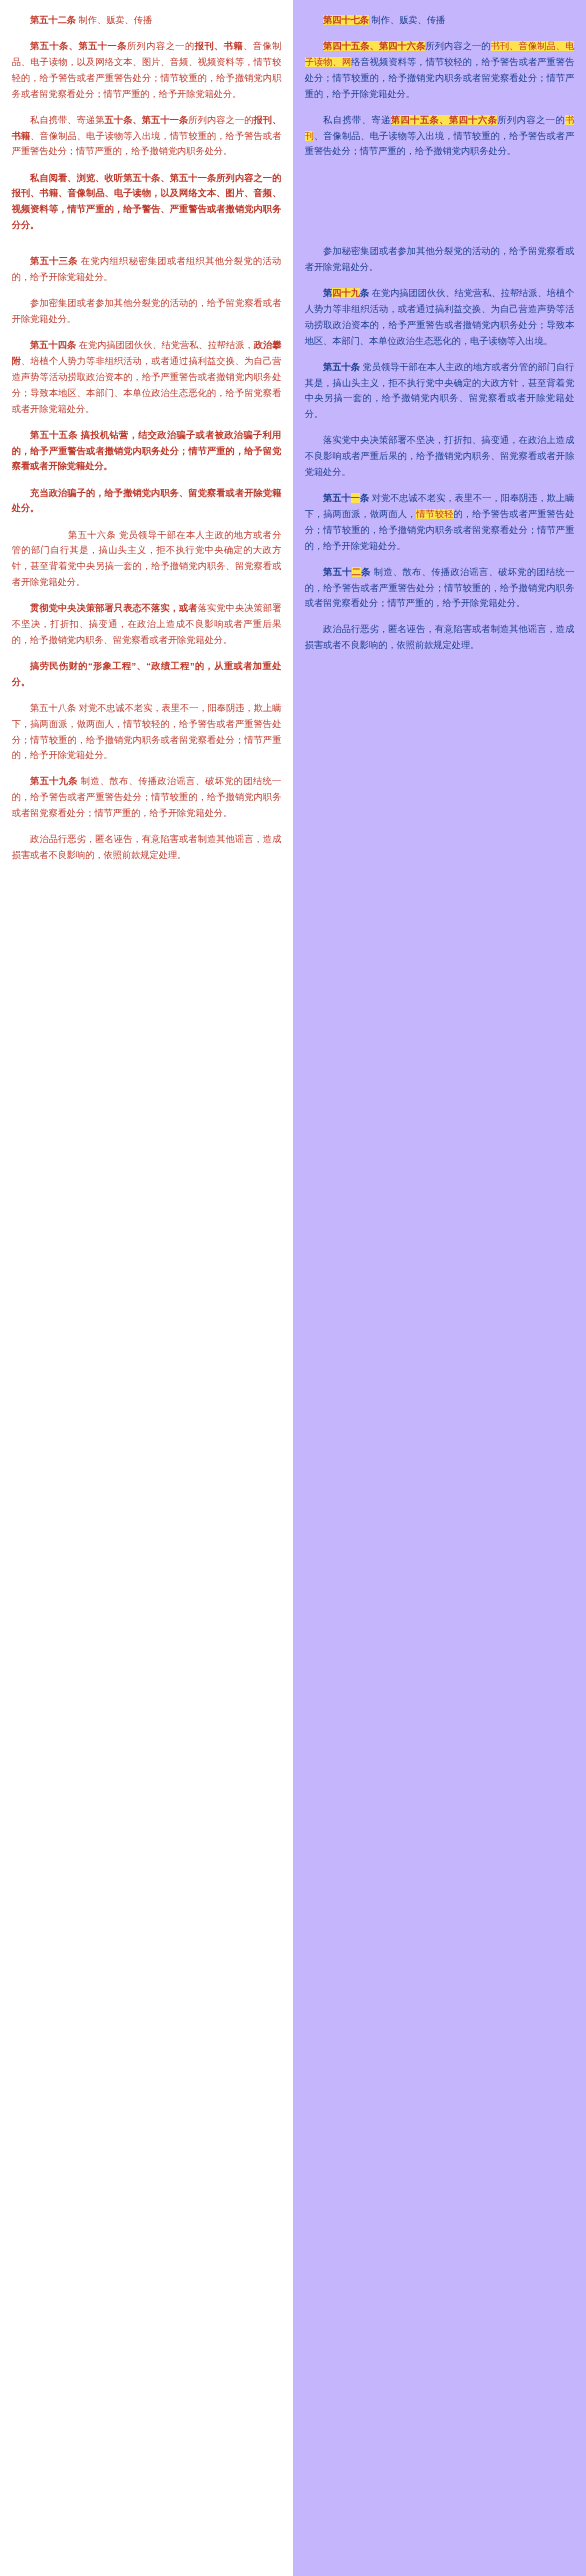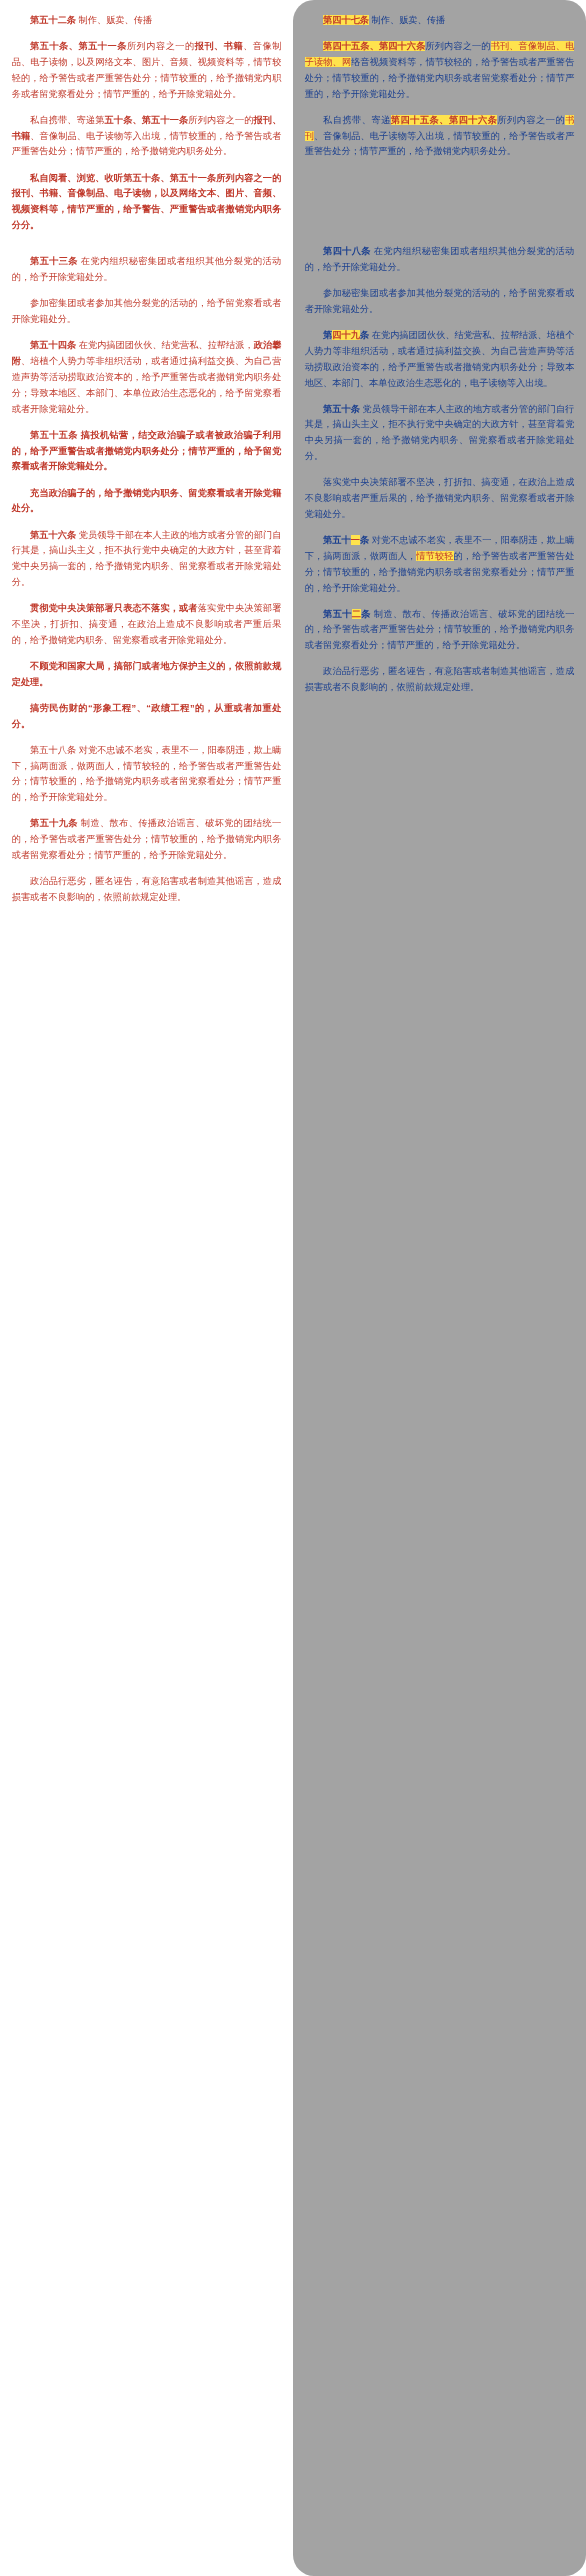--- a/index.html
+++ b/index.html
@@ -15,27 +15,26 @@
     position: relative;
     width: 586px;
     min-height: 2576px;
     display: flex;
     box-sizing: border-box;
   }
   .col {
     box-sizing: border-box;
     width: 351px;
     padding: 13px 11.7px 29px 11.7px;
-    border-radius: 21px;
   }
   .col-left {
     background: #ffffff;
   }
   .col-right {
-    background: #a3a3a3;
+    background: #c4b5fd;
   }
   .para {
     font-size: 9.2px;
     line-height: 1.72;
     text-align: justify;
     text-justify: inter-ideograph;
     margin: 0 0 10.3px 0;
     color: #c0392b;
     text-indent: 2em;
   }
@@ -54,34 +53,32 @@
       <p class="para "><span style="font-weight: bold;">第五十二条</span><span>  制作、贩卖、传播</span></p>
       <p class="para "><span style="font-weight: bold;">第五十条、第五十一条</span><span>所列内容之一的</span><span style="font-weight: bold;">报</span><span style="font-weight: bold;">刊、</span><span style="font-weight: bold;">书籍</span><span>、音像制品、电子读物，</span><span>以及网络文本、图片、音频、视频资料等，情节较轻的，给予警告或者严重警告处分；情节较重的，给予撤销党内职务或者留党察看处分；情节严重的，给予开除党籍处分。</span></p>
       <p class="para "><span>私自携带、寄递第</span><span style="font-weight: bold;">五十条、第五十一条</span><span>所列内容之一的</span><span style="font-weight: bold;">报刊、书籍</span><span>、音像制品、电子读物等入出境，情节较重的，给予警告或者严重警告处分；情节严重的，给予撤销党内职务处分。</span></p>
       <p class="para "><span style="font-weight: bold;">私自阅看、浏览、收听第五十</span><span style="font-weight: bold;">条、第五十一条所列内容之一的报刊、书籍、音像制品、电子读物，以及网络文本、图片、音频、视频资料等，情节严重的，给予警告、严重警告或者撤销党内职务分分。</span></p>
       <div class="spacer"></div>
       <p class="para "><span style="font-weight: bold;">第五十三条</span><span>  在党内组织秘密集团或者组织其他分裂党的活动的，给予开除党籍处分。</span></p>
       <p class="para "><span>参加密集团或者参加其他分裂党的活动的，给予留党察看或者开除党籍处分。</span></p>
       <p class="para "><span style="font-weight: bold;">第五十四条</span><span>  在党内搞团团伙伙、结党营私、拉帮结派，</span><span style="font-weight: bold;">政治攀附</span><span>、培植个人势力等非组织活动，或者通过搞利益交换、为自己营造声势等活动捞取政治资本的，给予严重警告或者撤销党内职务处分；导致本地区、本部门、本单位政治生态恶化的，给予留党察看或者开除党籍处分。</span></p>
       <p class="para "><span style="font-weight: bold;">第五十五条</span><span style="font-weight: bold;">  搞投机钻营，结交政治骗子或者被政治骗子利用的，给予严重警告或者撤销党内职务处分；情节严重的，给予留党察看或者开除党籍处分。</span></p>
       <p class="para "><span style="font-weight: bold;">充当政治骗子的，给予撤销党内职务、留党察看或者开除党籍处分。</span></p>
-      <p class="para "><span style="font-weight: bold;">第五十六条</span><span>  党员领导干部在本人主政的地方或者分管的部门自行其是，搞山头主义，拒不执行党中央确定的大政方针，甚至背着党中央另搞一套的，给予撤销党内职务、留党察看或者开除党籍处分。</span></p>
+      <p class="para "><span style="font-weight: normal; margin-left: 38px;">第五十六条</span><span>  党员领导干部在本人主政的地方或者分管的部门自行其是，搞山头主义，拒不执行党中央确定的大政方针，甚至背着党中央另搞一套的，给予撤销党内职务、留党察看或者开除党籍处分。</span></p>
       <p class="para "><span style="font-weight: bold;">贯彻党中央决策部署只表态不落实，或者</span><span>落实党中央决策部署不坚决，打折扣、搞变通，在政治上造成不良影响或者严重后果的，给予撤销党内职务、留党察看或者开除党籍处分。</span></p>
-      <p class="para "><span style="font-weight: bold;">不顾党和国家大局，搞部门或者地方保护主义的，依照前款规定处理。</span></p>
       <p class="para "><span style="font-weight: bold;">搞劳民伤财的“形象工程”、“政绩工程”的，从重或者加重处分。</span></p>
       <p class="para "><span style="font-weight: normal;">第五十八条</span><span>  对党不忠诚不老实，表里不一，阳奉阴违，欺上瞒下，搞两面派，做两面人，情节较轻的，给予警告或者严重警告处分；情节较重的，给予撤销党内职务或者留党察看处分；情节严重的，给予开除党籍处分。</span></p>
       <p class="para "><span style="font-weight: bold;">第五十九条</span><span>  制造、散布、传播政治谣言、破坏党的团结统一的，给予警告或者严重警告处分；情节较重的，给予撤销党内职务或者留党察看处分；情节严重的，给予开除党籍处分。</span></p>
       <p class="para "><span>政治品行恶劣，匿名诬告，有意陷害或者制造其他谣言，造成损害或者不良影响的，依照前款规定处理。</span></p>
     </div>
   <div class="col col-right" id="col-right">
       <p class="para blue"><span style="font-weight: bold; color: rgb(192, 57, 43); background: rgb(255, 227, 77);">第四十七条</span><span>  制作、贩卖、传播</span></p>
       <p class="para blue"><span style="font-weight: bold; color: rgb(192, 57, 43); background: rgb(255, 227, 77);">第四十五条、第四十六条</span><span>所列内容之一的</span><span style="color: rgb(192, 57, 43); background: rgb(255, 227, 77);">书刊</span><span style="color: rgb(192, 57, 43); background: rgb(255, 227, 77);">、音像制品、电子读物、</span><span style="color: rgb(192, 57, 43); background: rgb(255, 227, 77);">网</span><span>络音视频资料等，情节较轻的，给予警告或者严重警告处分；情节较重的，给予撤销党内职务或者留党察看处分；情节严重的，给予开除党籍处分。</span></p>
       <p class="para blue"><span>私自携带、寄递</span><span style="font-weight: bold; color: rgb(192, 57, 43); background: rgb(255, 227, 77);">第四十五条、第</span><span style="font-weight: bold; color: rgb(192, 57, 43); background: rgb(255, 227, 77);">四十六条</span><span>所列内容之一的</span><span style="color: rgb(192, 57, 43); background: rgb(255, 227, 77);">书刊</span><span>、音像制品、电子读物等入出境，情节较重的，给予警告或者严重警告处分；情节严重的，给予撤销党内职务处分。</span></p>
       <p class="para blue"><span style="visibility: hidden;">私自阅看、浏览、收听第五十条、第五十一条所列内容之一的报刊、书籍、音像制品、电子读物，以及网络文本、图片、音频、视频资料等，情节严重的，给予警告、严重警告或者撤销党内职务处分。</span></p>
-      <p class="para blue"><span style="font-weight: bold;">第四十八条</span><span>  在党内组织秘密集团或者组织其他分裂党的活动的，给予开除党籍处分。</span></p>
       <p class="para blue"><span>参加秘密集团或者参加其他分裂党的活动的，给予留党察看或者开除党籍处分。</span></p>
       <p class="para blue"><span style="font-weight: bold;">第</span><span style="background: rgb(255, 227, 77); color: rgb(192, 57, 43); font-weight: bold;">四十九</span><span style="font-weight: bold;">条</span><span>  在党内搞团团伙伙、结党营私、拉帮结派、培植个人势力等非组织活动，或者通过搞利益交换、为自己营造声势等活动捞取政治资本的，给予严重警告或者撤销党内职务处分；导致本地区、本部门、本单位政治生态恶化的，电子读物等入出境。</span></p>
       <p class="para blue"><span style="font-weight: bold;">第五十条</span><span>  党员领导干部在本人主政的地方或者分管的部门自行其是，搞山头主义，拒不执行党中央确定的大政方针，甚至背着党中央另搞一套的，给予撤销党内职务、留党察看或者开除党籍处分。</span></p>
       <p class="para blue"><span>落实党中央决策部署不坚决，打折扣、搞变通，在政治上造成不良影响或者严重后果的，给予撤销党内职务、留党察看或者开除党籍处分。</span></p>
       <p class="para blue"><span style="font-weight: bold;">第五十</span><span style="background: rgb(255, 227, 77); color: rgb(192, 57, 43); font-weight: bold;">一</span><span style="font-weight: bold;">条</span><span>  对党不忠诚不老实，表里不一，阳奉阴违，欺上瞒下，搞两面派，做两面人，</span><span style="color: rgb(192, 57, 43); background: rgb(255, 227, 77);">情节较轻</span><span>的，给予警告或者严重警告处分；情节较重的，给予撤销党内职务或者留党察看处分；情节严重的，给予开除党籍处分。</span></p>
       <p class="para blue"><span style="font-weight: bold;">第五十</span><span style="font-weight: bold; color: rgb(192, 57, 43); background: rgb(255, 227, 77);">二</span><span style="font-weight: bold;">条</span><span>  制造、散布、传播政治谣言、破坏党的团结统一的，给予警告或者严重警告处分；情节较重的，给予撤销党内职务或者留党察看处分；情节严重的，给予开除党籍处分。</span></p>
       <p class="para blue"><span>政治品行恶劣，匿名诬告，有意陷害或者制造其他谣言，造成损害或者不良影响的，依照前款规定处理。</span></p>
     </div>
 </div>
 

